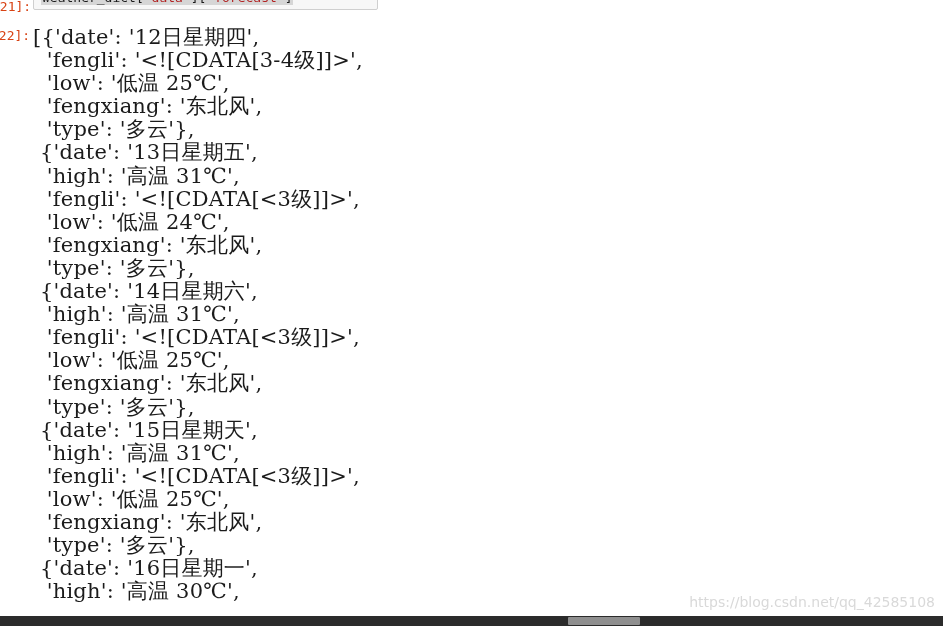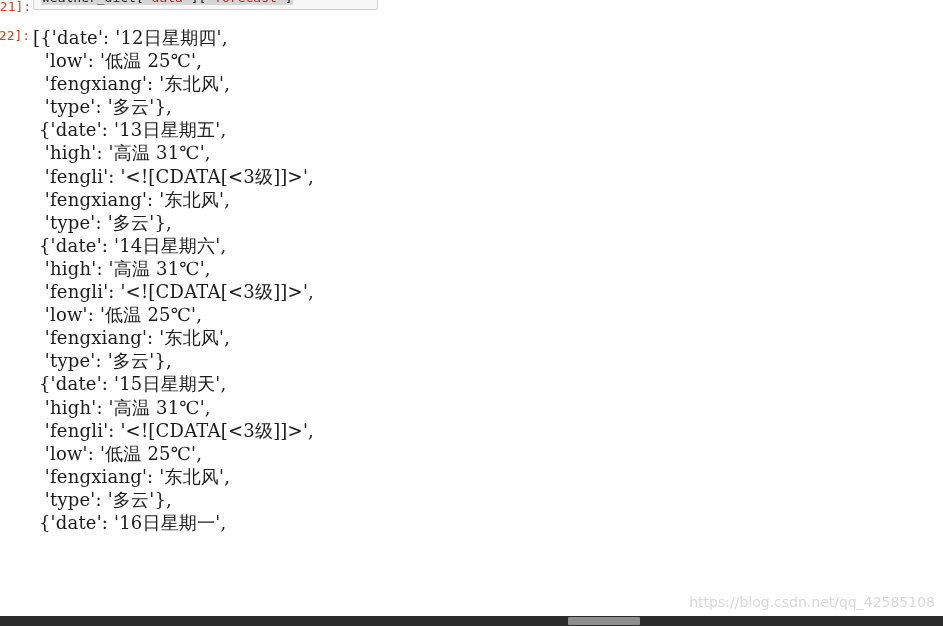--- a/index.html
+++ b/index.html
@@ -77,21 +77,21 @@
     position: absolute;
     left: 33px;
     top: 26px;
     width: 900px;
   }
   .ln {
     height: 23.1px;
     line-height: 23.1px;
     white-space: pre;
     font-family: "DejaVu Serif", "Liberation Serif", serif;
-    font-size: 18px;
+    font-size: 21px;
     color: #1b1b1b;
     letter-spacing: 0.2px;
   }
 
   
   .watermark {
     position: absolute;
     right: 8px;
     bottom: 16px;
     font-family: "DejaVu Sans", "Liberation Sans", sans-serif;
@@ -127,40 +127,43 @@
   <div class="in-prompt">[21]:</div>
   <div class="in-box">
     <div class="in-code"><span>weather_dict[</span><span class="str">'data'</span><span>][</span><span class="str">'forecast'</span><span>]</span></div>
   </div>
 </div>
 
 <div class="out-prompt">[22]:</div>
 
 <div class="out-body" id="output-lines">
     <div class="ln">[{'date': '12日星期四',</div>
+    <div class="ln">  'fengli': '&lt;![CDATA[3-4级]]&gt;',</div>
     <div class="ln">  'low': '低温 25℃',</div>
     <div class="ln">  'fengxiang': '东北风',</div>
     <div class="ln">  'type': '多云'},</div>
     <div class="ln"> {'date': '13日星期五',</div>
     <div class="ln">  'high': '高温 31℃',</div>
     <div class="ln">  'fengli': '&lt;![CDATA[&lt;3级]]&gt;',</div>
+    <div class="ln">  'low': '低温 24℃',</div>
     <div class="ln">  'fengxiang': '东北风',</div>
     <div class="ln">  'type': '多云'},</div>
     <div class="ln"> {'date': '14日星期六',</div>
     <div class="ln">  'high': '高温 31℃',</div>
     <div class="ln">  'fengli': '&lt;![CDATA[&lt;3级]]&gt;',</div>
     <div class="ln">  'low': '低温 25℃',</div>
     <div class="ln">  'fengxiang': '东北风',</div>
     <div class="ln">  'type': '多云'},</div>
     <div class="ln"> {'date': '15日星期天',</div>
     <div class="ln">  'high': '高温 31℃',</div>
     <div class="ln">  'fengli': '&lt;![CDATA[&lt;3级]]&gt;',</div>
     <div class="ln">  'low': '低温 25℃',</div>
     <div class="ln">  'fengxiang': '东北风',</div>
     <div class="ln">  'type': '多云'},</div>
     <div class="ln"> {'date': '16日星期一',</div>
+    <div class="ln">  'high': '高温 30℃',</div>
   </div>
 
 <div class="watermark">https://blog.csdn.net/qq_42585108</div>
 
 <div class="scroll-track">
   <div class="scroll-thumb"></div>
 </div>
 
 </body></html>

